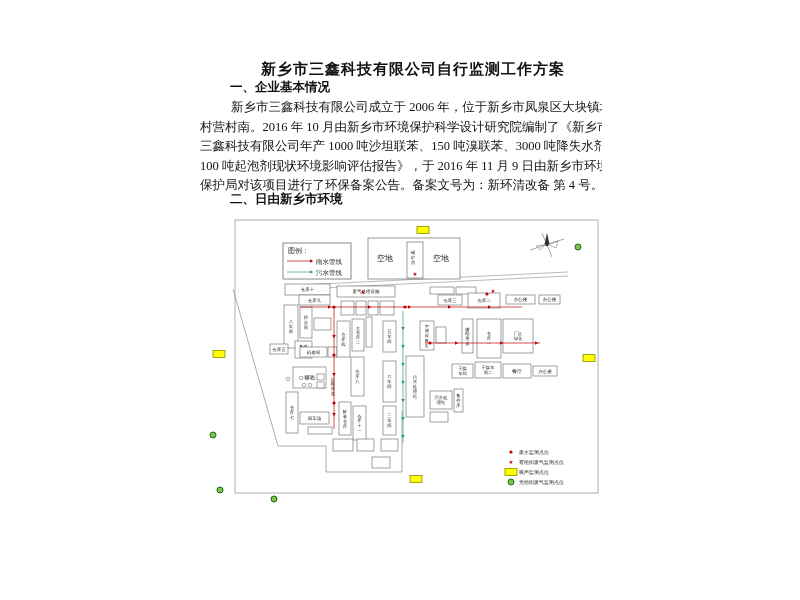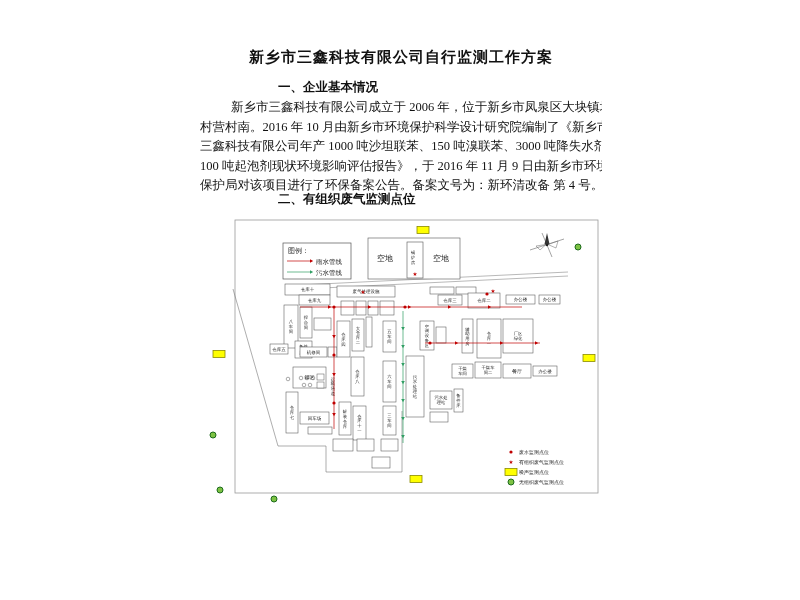--- a/index.html
+++ b/index.html
@@ -1,20 +1,20 @@
 <!DOCTYPE html>
 <html><head>
 <meta charset="utf-8">
 <style>
   html,body{margin:0;padding:0;background:#fff;}
   .page{position:relative;width:800px;height:600px;background:#ffffff;overflow:hidden;
         font-family:"Liberation Serif","DejaVu Serif",serif;color:#111;}
   .doc-title{position:absolute;top:48px;left:200px;width:402px;text-align:center;
-             font-size:15px;font-weight:bold;margin:0;letter-spacing:1px;}
-  .h2{position:absolute;left:230px;font-size:12.5px;font-weight:bold;margin-left:48px;}
+             font-size:15px;font-weight:bold;margin:12px;letter-spacing:1px;}
+  .h2{position:absolute;left:230px;font-size:12.5px;font-weight:bold;}
   #s1{top:79px;}
   #s2{top:191px;}
   .para{position:absolute;left:200px;top:98px;width:402px;font-size:12.5px;}
   .pl{height:19.5px;line-height:19.5px;white-space:nowrap;text-align:justify;text-align-last:justify;overflow:hidden;}
   .pl-first{text-indent:31px;}
   .pl-last{text-align-last:left;}
   #sitemap{position:absolute;left:200px;top:215px;}
   svg text{font-family:"Liberation Serif","DejaVu Serif",serif;}
 </style>
 </head>
@@ -23,21 +23,21 @@
 <div class="page">
   <h1 class="doc-title">新乡市三鑫科技有限公司自行监测工作方案</h1>
   <div class="h2" id="s1">一、企业基本情况</div>
   <div class="para">
     <div class="pl pl-first">新乡市三鑫科技有限公司成立于 2006 年，位于新乡市凤泉区大块镇块</div>
     <div class="pl">村营村南。2016 年 10 月由新乡市环境保护科学设计研究院编制了《新乡市</div>
     <div class="pl">三鑫科技有限公司年产 1000 吨沙坦联苯、150 吨溴联苯、3000 吨降失水剂、</div>
     <div class="pl">100 吨起泡剂现状环境影响评估报告》，于 2016 年 11 月 9 日由新乡市环境</div>
     <div class="pl pl-last">保护局对该项目进行了环保备案公告。备案文号为：新环清改备 第 4 号。</div>
   </div>
-  <div class="h2" id="s2">二、有组织废气监测点位</div>
+  <div class="h2" id="s2">二、日由新乡市环境</div>
   <svg id="sitemap" width="400" height="290" viewBox="0 0 400 290" xmlns="http://www.w3.org/2000/svg">
       <rect x="35" y="5" width="363" height="273" fill="none" stroke="#9a9a9a" stroke-width="0.8"></rect>
       <line x1="100" y1="70" x2="368" y2="57" stroke="#8a8a8a" stroke-width="0.6"></line>
       <line x1="102" y1="74" x2="368" y2="61" stroke="#8a8a8a" stroke-width="0.6"></line>
       <line x1="33" y1="74" x2="78" y2="231" stroke="#777" stroke-width="0.6"></line>
       <line x1="78" y1="231" x2="126" y2="231" stroke="#777" stroke-width="0.6"></line>
       <line x1="126" y1="231" x2="126" y2="257" stroke="#777" stroke-width="0.6"></line>
       <line x1="126" y1="257" x2="202" y2="257" stroke="#777" stroke-width="0.6"></line>
       <line x1="202" y1="257" x2="202" y2="196" stroke="#777" stroke-width="0.6"></line>
       <rect x="168" y="23" width="92" height="41" fill="#fff" stroke="#555555" stroke-width="0.6"></rect>

